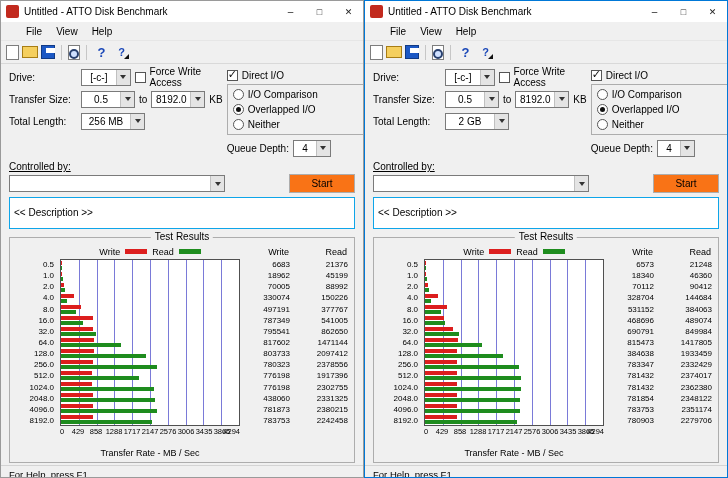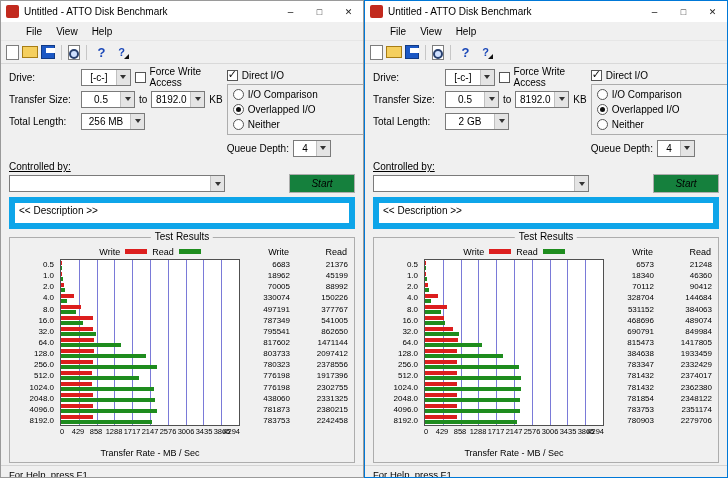--- a/index.html
+++ b/index.html
@@ -62,24 +62,24 @@
   .radio { width:11px; height:11px; border:1px solid #555; border-radius:50%; background:#fff; position:relative; flex:0 0 auto; }
   .radio.selected::after { content:""; position:absolute; left:2px; top:2px; width:5px; height:5px; border-radius:50%; background:#111; }
 
   .cright { display:flex; flex-direction:column; gap:2px; padding-top:1px; }
   .iobox { border:1px solid #adadad; padding:3px 5px; display:flex; flex-direction:column; gap:2px; }
   .qdrow { margin-top:2px; }
 
   .ctrlby { padding:2px 8px 0 8px; flex:0 0 auto; }
   .cap { text-decoration:underline; display:inline-block; margin-bottom:2px; }
   .row2 { display:flex; align-items:center; }
-  .startbtn { margin-left:auto; width:66px; height:19px; background:#15803d; border:1px solid #adadad;
-              font-family:inherit; font-size:10px; display:flex; align-items:center; justify-content:center;font-style:italic; }
-
-  .descbox { border:6px solid #0ea5e9; background:#ffffff; margin:4px 8px 2px 8px; height:32px; padding:2px 4px; flex:0 0 auto; }
+  .startbtn { margin-left:auto; width:66px; height:19px; background:#f97316; border:1px solid #adadad;
+              font-family:inherit; font-size:10px; display:flex; align-items:center; justify-content:center; }
+
+  .descbox { border:1px solid #0ea5e9; background:#ffffff; margin:4px 8px 2px 8px; height:32px; padding:9px 4px; flex:0 0 auto; }
 
   .results { border:1px solid #adadad; margin:6px 8px 2px 8px; position:relative; padding:7px 6px 2px 6px;
              display:flex; flex-direction:column; flex:0 0 auto; }
   .gb-label { position:absolute; top:-7px; left:50%; transform:translateX(-50%); background:#f0f0f0; padding:0 4px; }
   .legendrow, .chartgrid, .ticksgrid { display:grid; grid-template-columns:40px 1fr 46px 54px; column-gap:4px; }
   .legendrow { height:13px; align-items:center; margin-bottom:1px; }
   .legend { display:flex; align-items:center; justify-content:center; gap:5px; font-size:9px; }
   .swatch { width:22px; height:5px; background:#dc1e1e; }
   .swatch.green { background:#1e8c1e; }
   .colhead { text-align:right; font-size:9px; padding-right:1px; }

